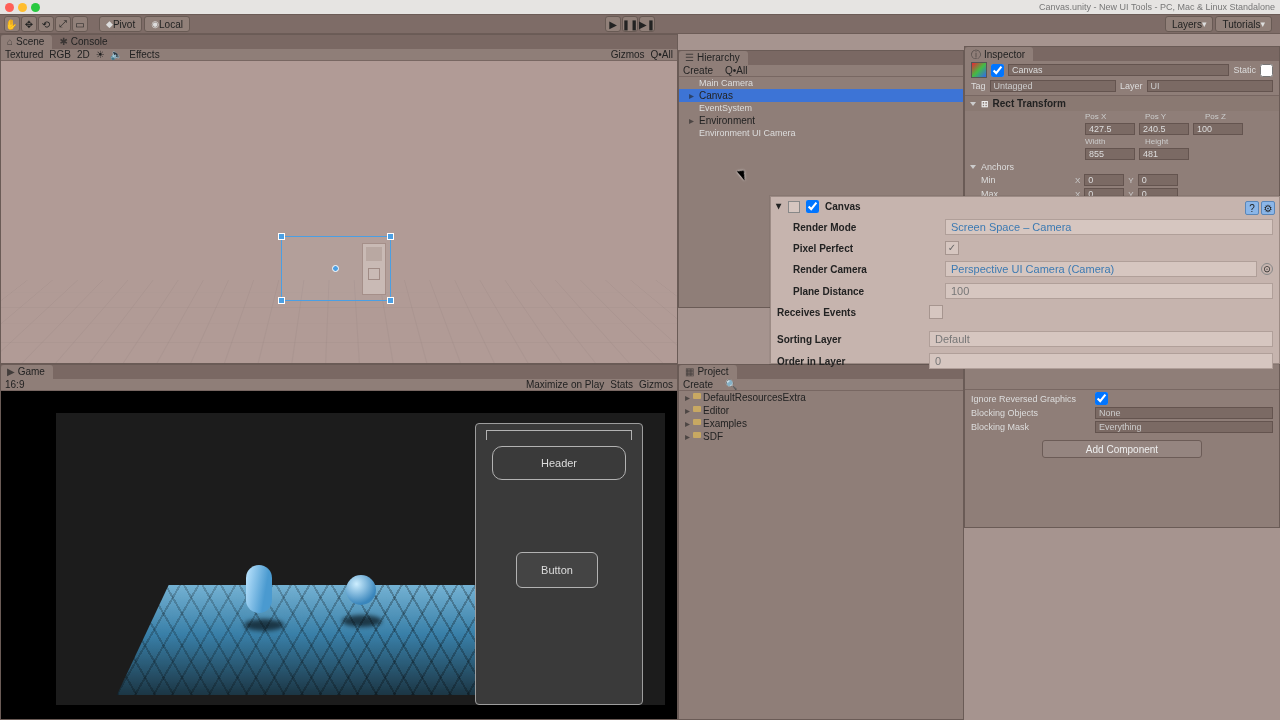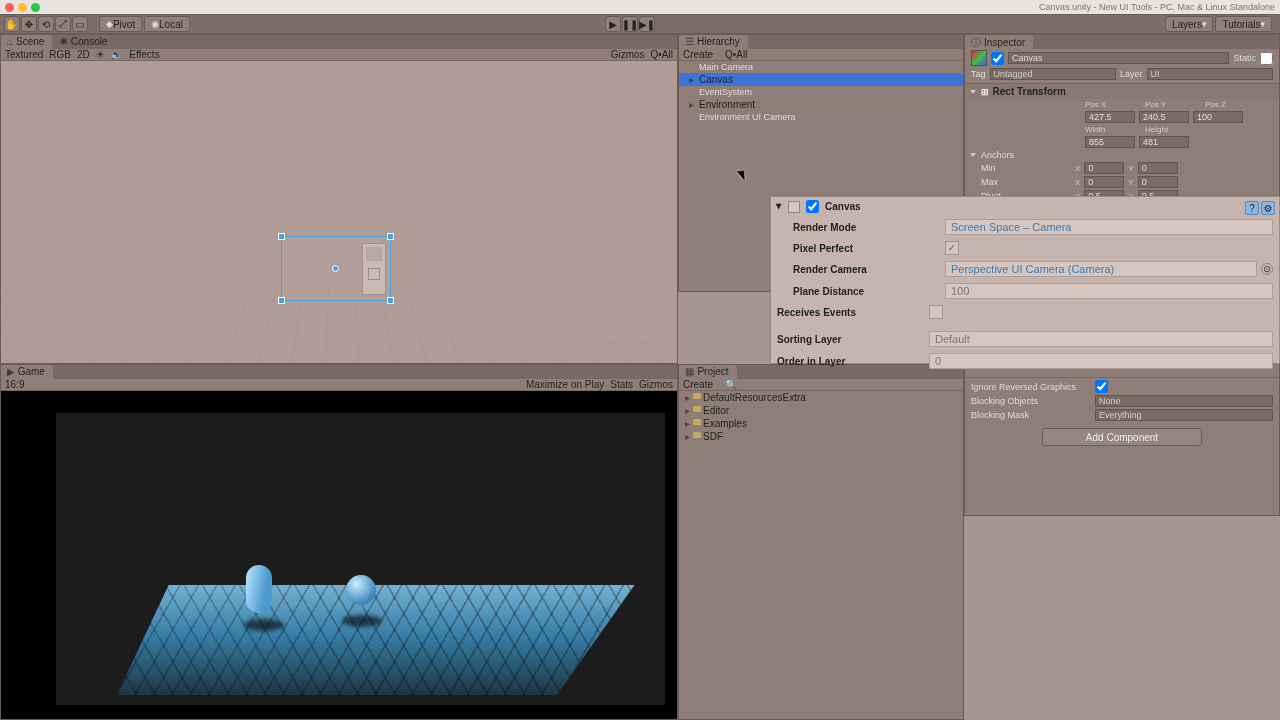--- a/index.html
+++ b/index.html
@@ -54,35 +54,35 @@
 .game .shadow{position:absolute;width:40px;height:12px;background:rgba(0,0,0,.6);border-radius:50%;filter:blur(2px);}
 .game .capsule{position:absolute;left:190px;bottom:92px;width:26px;height:48px;background:linear-gradient(100deg,#bfe6ff,#4a9ad0 70%);border-radius:13px;}
 .game .sphere{position:absolute;left:290px;bottom:100px;width:30px;height:30px;background:radial-gradient(circle at 35% 30%,#cdeeff,#3a86bc 70%);border-radius:50%;}
 
 .game .card{position:absolute;right:22px;top:10px;width:168px;height:282px;background:#3a3a3a;border:1px solid #9d9d9d;border-radius:4px;}
 .game .card .hdrbox{position:absolute;left:16px;top:22px;right:16px;height:34px;border:1px solid #b2b2b2;border-radius:10px;display:flex;align-items:center;justify-content:center;color:#dcdcdc;font-size:11px;}
 .game .card .top{position:absolute;left:10px;right:10px;top:6px;height:10px;border-top:1px solid #b2b2b2;border-left:1px solid #b2b2b2;border-right:1px solid #b2b2b2;}
 .game .card .btn{position:absolute;left:40px;top:128px;width:82px;height:36px;border:1px solid #b2b2b2;border-radius:6px;display:flex;align-items:center;justify-content:center;color:#dcdcdc;font-size:11px;background:#444;}
 
 
-.hier { left:678px; top:0; width:286px; height:258px; }
+.hier { left:678px; top:16px; width:286px; height:258px; }
 .hier .list { position:absolute; top:26px; left:0; right:0; }
 .hier .item { padding:1px 16px 1px 20px; font-size:9px; color:#ddd; }
 .hier .item.sel { background:#3d74d6; color:#fff; }
 .hier .item .arrow { position:absolute; margin-left:-10px; opacity:.6; }
 
 
 .proj { left:678px; top:330px; width:286px; height:356px; }
 .proj .list { position:absolute; top:26px; left:0; right:0; }
 .proj .item { padding:1px 4px 1px 24px; font-size:9px; color:#ddd; position:relative;}
 .proj .item .arrow{position:absolute;left:6px;opacity:.6}
 .proj .item .fld{position:absolute;left:14px;top:2px;width:8px;height:6px;background:#c8a862;border-radius:1px;}
 
 
-.insp { left:964px; top:0; width:316px; height:482px; }
+.insp { left:964px; top:12px; width:316px; height:482px; }
 .insp .body { position:absolute; top:14px; left:0; right:0; bottom:0; overflow:hidden; }
 .insp .row { display:flex; align-items:center; padding:1px 6px; font-size:9px; color:#ddd; gap:4px; }
 .insp .hdr { background:#8a7972; padding:2px 6px; font-size:9px; color:#eee; font-weight:bold; display:flex; align-items:center; gap:4px; }
 .insp .cube{width:16px;height:16px;background:linear-gradient(135deg,#e23,#4b4,#36e);display:inline-block;border:1px solid #555;}
 .insp input[type="text"]{ background:#7b6a64; border:1px solid #64544f; color:#ddd; padding:0 3px; height:12px; font-size:9px; }
 .insp .drop{ background:#7b6a64; border:1px solid #64544f; color:#ccc; padding:0 3px; height:12px; font-size:9px; flex:1; }
 .insp .sub{ padding-left:16px;}
 .insp label{ color:#ddd; font-size:9px; }
 .insp .note{ color:#d7cecb; font-size:8px; padding:2px 8px; }
 .insp .tri{ display:inline-block; width:0;height:0;border-left:4px solid #ccc;border-top:3px solid transparent;border-bottom:3px solid transparent; margin-right:2px; transform:rotate(90deg);}
@@ -176,20 +176,25 @@
   </div>
   <div class="viewport">
     <div class="render">
       <div class="floor">
             <div class="hex"></div>
           </div>
       <div class="shadow" style="left:188px;bottom:74px"></div>
       <div class="shadow" style="left:286px;bottom:78px"></div>
       <div class="capsule"></div>
       <div class="sphere"></div>
+      <div class="card">
+        <div class="top"></div>
+        <div class="hdrbox">Header</div>
+        <div class="btn">Button</div>
+      </div>
     </div>
   </div>
 </div>
 
 <div class="panel hier">
   <div class="tabstrip">
         <span class="tab"><span class="glyph">☰</span><span>Hierarchy</span></span>
       </div>
   <div class="subbar">
     <span>Create</span>

